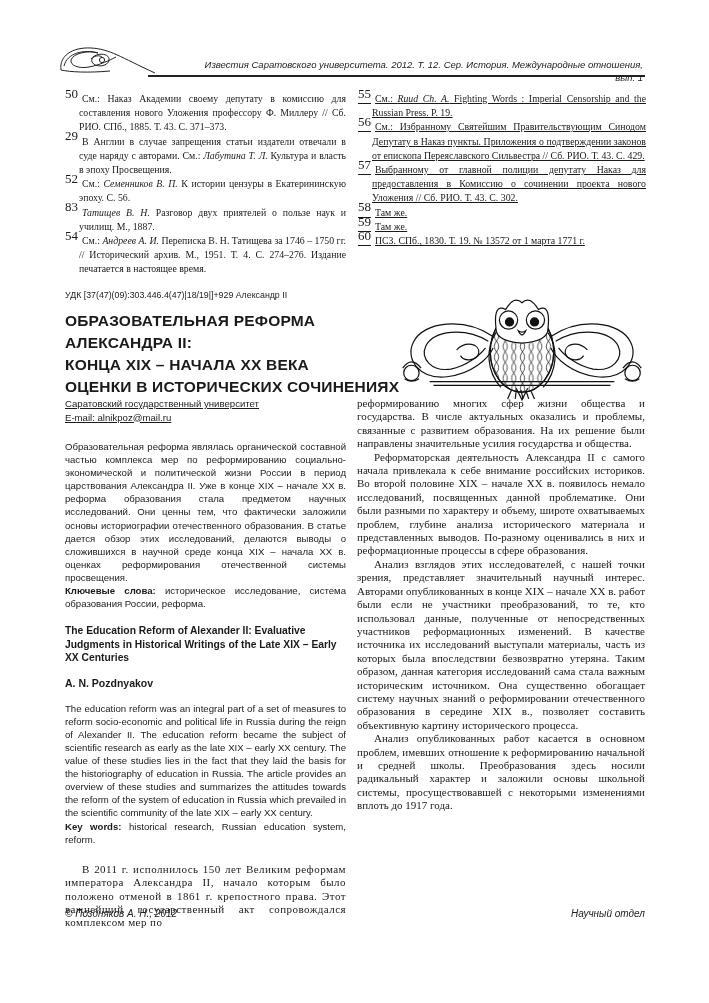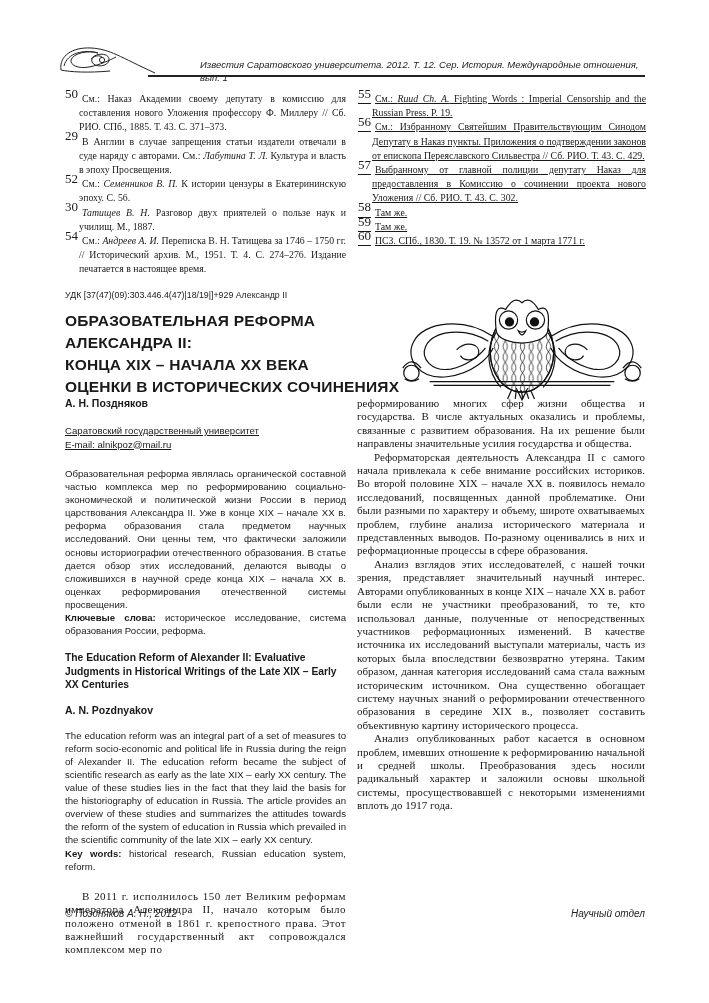--- a/index.html
+++ b/index.html
@@ -10,21 +10,21 @@
     margin: 0 auto;
     background: #ffffff;
     color: #1a1a1a;
     overflow: hidden;
   }
   
   .hdr-ornament { position:absolute; top:44px; left:58px; width:98px; height:32px; }
   .hdr-rule { position:absolute; top:75px; left:148px; right:64px; height:1.5px; background:#222; }
   .hdr-text {
     position:absolute; top:58px; left:200px; right:66px;
-    text-align:left; font:italic 9.5px/13px "Liberation Sans", sans-serif; color:#222;
+    text-align:right; font:italic 9.5px/13px "Liberation Sans", sans-serif; color:#222;
   }
   
   .footnotes {
     position:absolute; top:92px; left:65px; width:581px;
     display:flex; gap:12px;
     font:9.8px/14.2px "Liberation Serif", serif;
   }
   .fncol { width:281px; }
   .fncol.right { width:288px;text-decoration:underline; }
   .footnote { text-align:justify; padding-left:14px; text-indent:-14px; }
@@ -76,21 +76,21 @@
     <path d="M3,26 C12,28 30,29 52,27"></path>
   </svg>
   <div class="hdr-rule"></div>
   <div class="hdr-text">Известия Саратовского университета. 2012. Т. 12. Сер. История. Международные отношения, вып. 1</div>
 
   <div class="footnotes">
     <div class="fncol">
         <div class="footnote"><sup>50</sup><span>См.: Наказ Академии своему депутату в комиссию для составления нового Уложения профессору Ф. Миллеру // Сб. РИО. СПб., 1885. Т. 43. С. 371–373.</span></div>
         <div class="footnote"><sup>29</sup><span>В Англии в случае запрещения статьи издатели отвечали в суде наряду с авторами. См.: </span><i>Лабутина Т. Л.</i><span> Культура и власть в эпоху Просвещения.</span></div>
         <div class="footnote"><sup>52</sup><span>См.: </span><i>Семенников В. П.</i><span> К истории цензуры в Екатерининскую эпоху. С. 56.</span></div>
-        <div class="footnote"><sup>30</sup><i>Татищев В. Н.</i><span> Разговор двух приятелей о пользе наук и училищ. М., 1887.</span></div>
+        <div class="footnote"><sup>83</sup><i>Татищев В. Н.</i><span> Разговор двух приятелей о пользе наук и училищ. М., 1887.</span></div>
         <div class="footnote"><sup>54</sup><span>См.: </span><i>Андреев А. И.</i><span> Переписка В. Н. Татищева за 1746 – 1750 гг. // Исторический архив. М., 1951. Т. 4. С. 274–276. Издание печатается в настоящее время.</span></div>
       </div>
     <div class="fncol right">
         <div class="footnote"><sup>55</sup><span>См.: </span><i>Ruud Ch. A.</i><span> Fighting Words : Imperial Censorship and the Russian Press. P. 19.</span></div>
         <div class="footnote"><sup>56</sup><span>См.: Избранному Святейшим Правительствующим Синодом Депутату в Наказ пункты. Приложения о подтверждении законов от епископа Переяславского Сильвестра // Сб. РИО. Т. 43. С. 429.</span></div>
         <div class="footnote"><sup>57</sup><span>Выбранному от главной полиции депутату Наказ для предоставления в Комиссию о сочинении проекта нового Уложения // Сб. РИО. Т. 43. С. 302.</span></div>
         <div class="footnote"><sup>58</sup><span>Там же.</span></div>
         <div class="footnote"><sup>59</sup><span>Там же.</span></div>
         <div class="footnote"><sup>60</sup><span>ПСЗ. СПб., 1830. Т. 19. № 13572 от 1 марта 1771 г.</span></div>
       </div>
@@ -138,21 +138,20 @@
 
     <path d="M103,46 C92,62 93,86 108,103"></path>
     <path d="M157,46 C168,62 167,86 152,103"></path>
 
     <path d="M119,106 l-4,9 M124,106 l-1,9 M129,106 l2,9 M134,106 l3,9 M139,106 l4,9"></path>
     <path d="M124,104 L130,116 L136,104"></path>
   </svg>
 
   <div class="cols">
     <div class="col-l">
-      <div class="author-ru">А. Н. Поздняков</div>
       <div class="affil">
         <div>Саратовский государственный университет</div>
         <div>E-mail: alnikpoz@mail.ru</div>
       </div>
       <p class="sans abstract">Образовательная реформа являлась органической составной частью комплекса мер по реформированию социально-экономической и политической жизни России в период царствования Александра II. Уже в конце XIX – начале XX в. реформа образования стала предметом научных исследований. Они ценны тем, что фактически заложили основы историографии отечественного образования. В статье дается обзор этих исследований, делаются выводы о сложившихся в научной среде конца XIX – начала XX в. оценках реформирования отечественной системы просвещения.</p>
       <p class="sans kw"><b>Ключевые слова:</b><span> историческое исследование, система образования России, реформа.</span></p>
       <div class="title-en">The Education Reform of Alexander II: Evaluative Judgments in Historical Writings of the Late XIX – Early XX Centuries</div>
       <div class="author-en">A. N. Pozdnyakov</div>
       <p class="sans abstract">The education reform was an integral part of a set of measures to reform socio-economic and political life in Russia during the reign of Alexander II. The education reform became the subject of scientific research as early as the late XIX – early XX century. The value of these studies lies in the fact that they laid the basis for the historiography of education in Russia. The article provides an overview of these studies and summarizes the attitudes towards the reform of the system of education in Russia which prevailed in the scientific community of the late XIX – early XX century.</p>
       <p class="sans kw-en"><b>Key words:</b><span> historical research, Russian education system, reform.</span></p>

